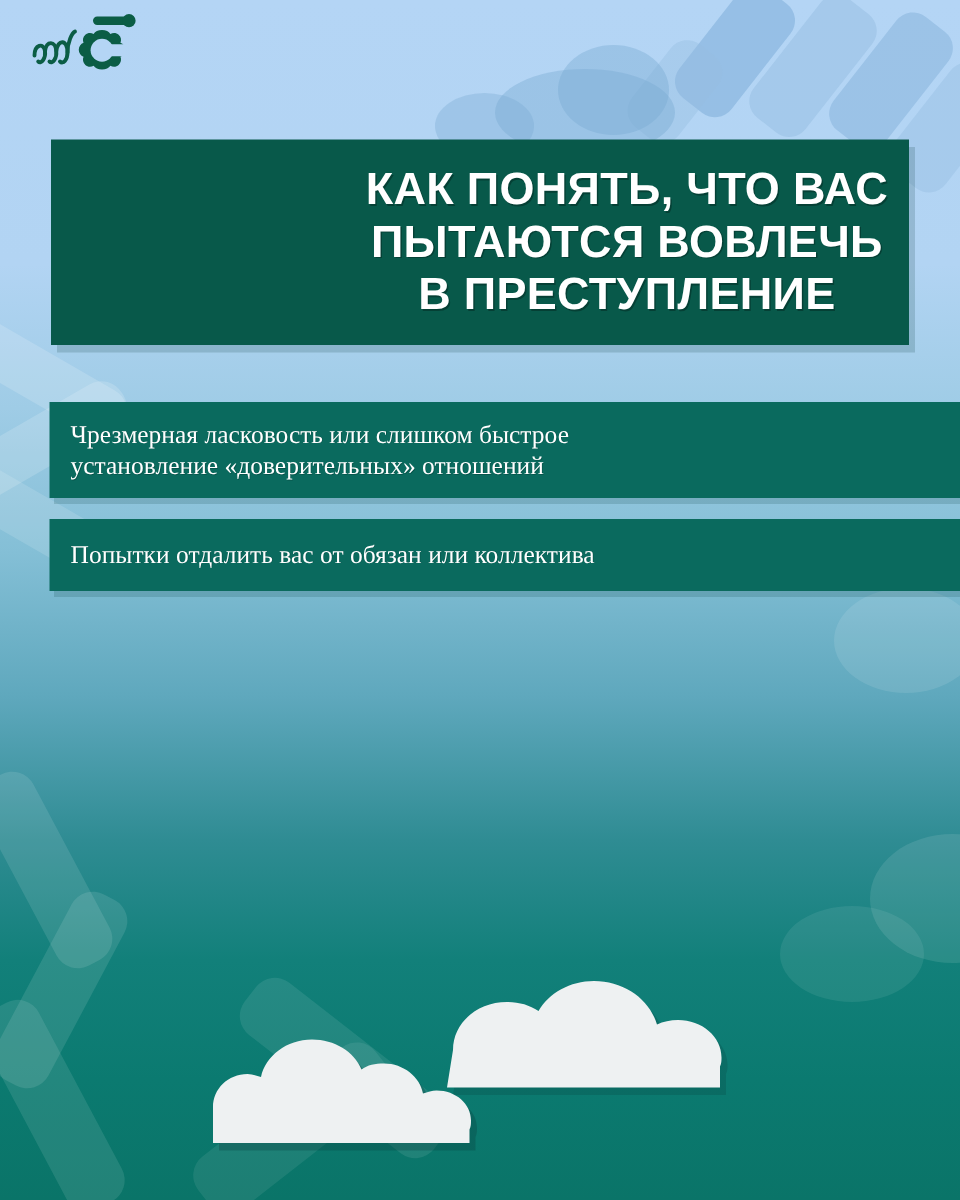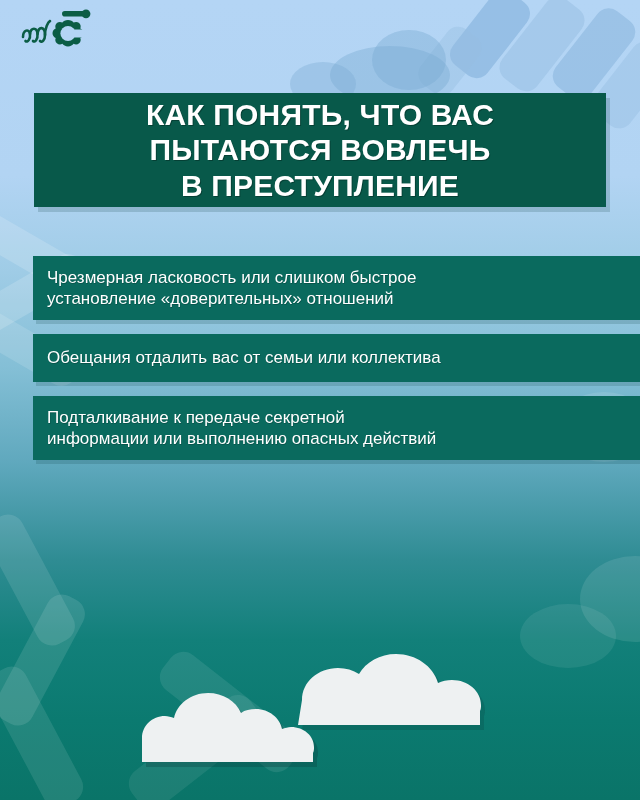--- a/index.html
+++ b/index.html
@@ -64,45 +64,46 @@
     width: 76px;
     height: 48px;
   }
 
   
   #title-block {
     position: absolute;
     left: 34px;
     top: 93px;
     width: 572px;
-    height: 114px;
+    height: 137px;
     background: #08594a;
     box-shadow: 4px 5px 0 rgba(10,60,60,0.18);
     display: flex;
     align-items: center;
-    justify-content: center;
+    justify-content: flex-end;
   }
   #title-text {
     color: #ffffff;
     font-size: 30px;
     line-height: 1.17;
     font-weight: bold;
     text-align: center;
     letter-spacing: 0.2px;
     padding: 0 14px;
     text-shadow: 1px 1px 0 rgba(0,0,0,0.28);
     white-space: pre-line;
   }
 
   
   #items {
     position: absolute;
     left: 33px;
-    top: 256px;
+    top: 268px;
     width: 608px;
+    font-family: Liberation Serif, serif;
   }
   .item {
     background: #0a6a5e;
     color: #ffffff;
     box-shadow: 3px 4px 0 rgba(8,60,60,0.17);
     margin-bottom: 14px;
     display: flex;
     align-items: center;
     padding: 0 14px;
     box-sizing: border-box;
@@ -189,25 +190,21 @@
 ПЫТАЮТСЯ ВОВЛЕЧЬ
 В ПРЕСТУПЛЕНИЕ</div>
   </div>
 
   <div id="items">
     <div class="item h2">
       <span class="item-text">Чрезмерная ласковость или слишком быстрое
 установление «доверительных» отношений</span>
     </div>
     <div class="item h1">
-      <span class="item-text">Обещания отдалить вас от семьи или коллектива</span>
-    </div>
-    <div class="item h2">
-      <span class="item-text">Подталкивание к передаче секретной
-информации или выполнению опасных действий</span>
+      <span class="item-text">Попытки отдалить вас от обязан или коллектива</span>
     </div>
   </div>
 
   <svg id="clouds" viewBox="0 0 640 160">
     <g>
       <path d="M302 60 c0 -18 16 -32 36 -32 c8 0 15 2 21 6
                c7 -12 21 -20 37 -20 c20 0 37 12 42 29
                c4 -2 9 -3 14 -3 c16 0 29 11 29 25
                c0 2 0 4 -1 6 l0 14 l-182 0 z" fill="rgba(10,60,60,0.22)" transform="translate(4,5)"></path>
       <path d="M302 60 c0 -18 16 -32 36 -32 c8 0 15 2 21 6

